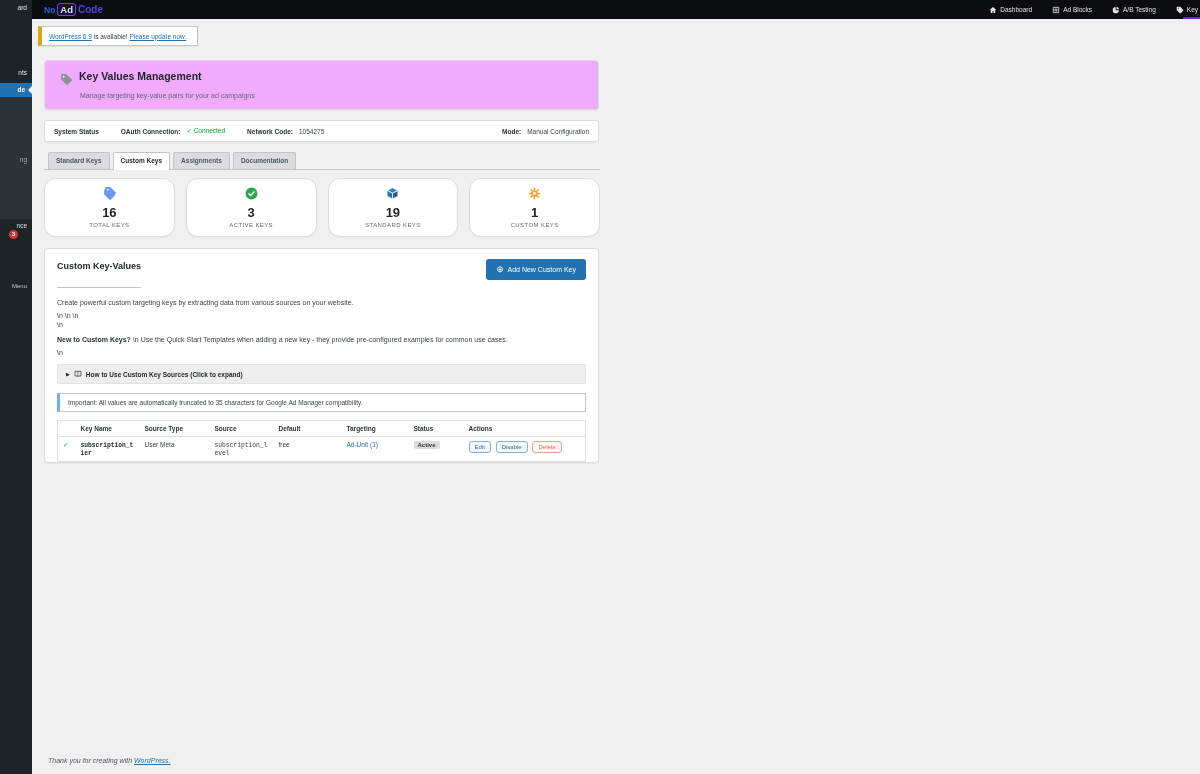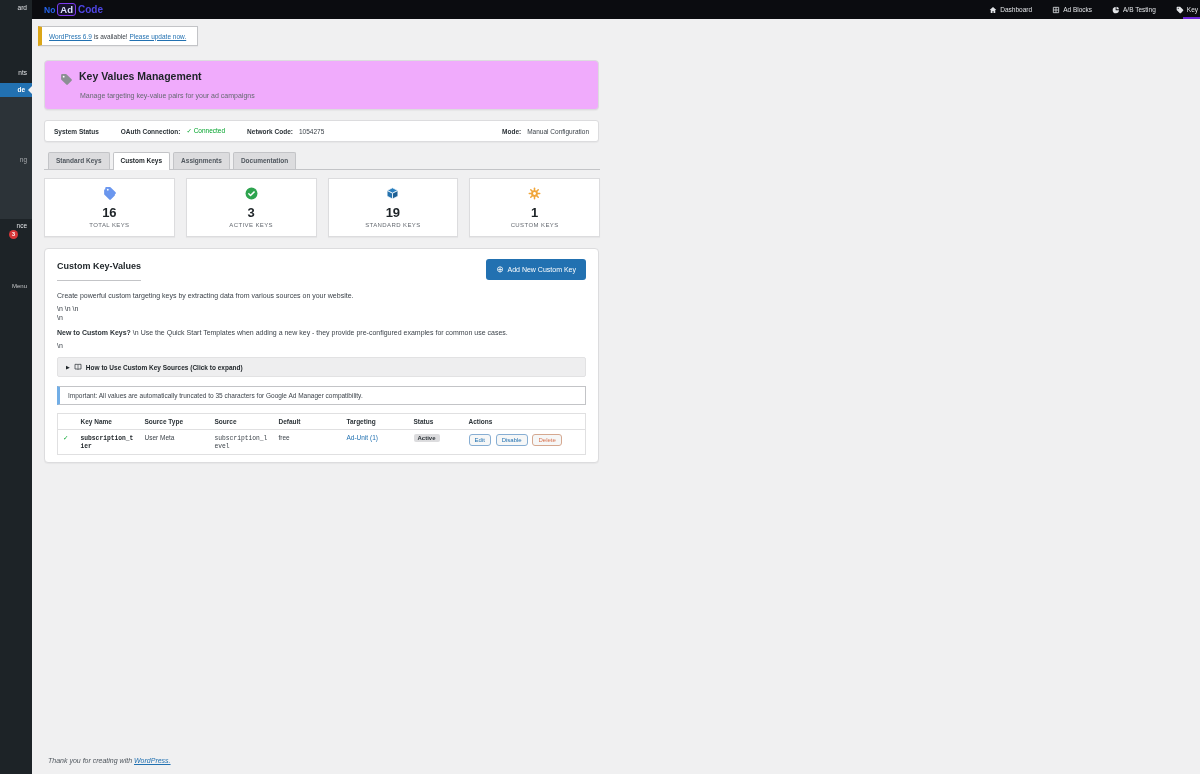--- a/index.html
+++ b/index.html
@@ -53,28 +53,28 @@
   .green { color:#00a32a; }
   .ml-auto { margin-left:auto; }
 
   
   .tabs { position:absolute; left:44px; top:152px; width:556px; height:18px; border-bottom:1px solid #c3c4c7; display:flex; gap:3px; padding-left:4px; }
   .tab { height:17px; line-height:16px; padding:0 7px; background:#dcdcde; border:1px solid #c3c4c7; border-bottom:none; font-size:6.5px; color:#50575e; font-weight:bold; border-radius:2px 2px 0 0; }
   .tab.active { background:#fff; color:#1d2327; height:18px; margin-bottom:-1px; }
 
   
   .stats { position:absolute; left:44px; top:178px; width:556px; display:flex; gap:11px; }
-  .stat-card { flex:1; height:59px; background:#fff; border:1px solid #dcdcde; border-radius:0; text-align:center; padding-top:7px; box-shadow:0 1px 1px rgba(0,0,0,.04); }
+  .stat-card { flex:1; height:59px; background:#fff; border:1px solid #dcdcde; border-radius:12px; text-align:center; padding-top:7px; box-shadow:0 1px 1px rgba(0,0,0,.04); }
   .stat-value { font-size:13px; font-weight:bold; color:#1d2327; line-height:15px; margin-top:1px; }
   .stat-label { font-size:6px; color:#646970; letter-spacing:.4px; margin-top:2px; }
 
   
   .panel { position:absolute; left:44px; top:248px; width:555px; height:215px; background:#fff; border:1px solid #dcdcde; border-radius:4px; padding:10px 12px; overflow:hidden; box-shadow:0 1px 1px rgba(0,0,0,.04); }
   .panel-head { display:flex; justify-content:space-between; align-items:flex-start; }
-  .panel-title { font-size:9px; font-weight:bold; color:#1d2327; border-bottom:1px solid #c3c4c7; padding-bottom:9px; margin-top:2px; }
+  .panel-title { font-size:9px; font-weight:bold; color:#1d2327; border-bottom:1px solid #c3c4c7; padding-bottom:16px; margin-top:2px; }
   .add-btn { background:#2271b1; color:#fff; border:none; border-radius:3px; height:21px; padding:0 10px; font-size:7px; display:flex; align-items:center; gap:4px; cursor:pointer; }
   .add-plus { font-size:8.5px; line-height:1; }
   .intro { font-size:7px; margin-top:11px; }
   .artifact { font-size:7px; margin-top:6px; white-space:pre-wrap; }
   .tip { font-size:7px; margin-top:8px; }
   .expander { margin-top:8px; background:#eeeeef; border:1px solid #e2e2e3; border-radius:2px; padding:5px 8px; font-size:6.5px; font-weight:bold; color:#1d2327; display:flex; align-items:center; gap:4px; cursor:pointer; }
   .exp-arrow { font-size:5px; color:#1d2327; }
   .important { margin-top:9px; background:#fff; border:1px solid #c3c4c7; border-left:3px solid #72aee6; padding:5px 8px; font-size:6.5px; }
 
   

